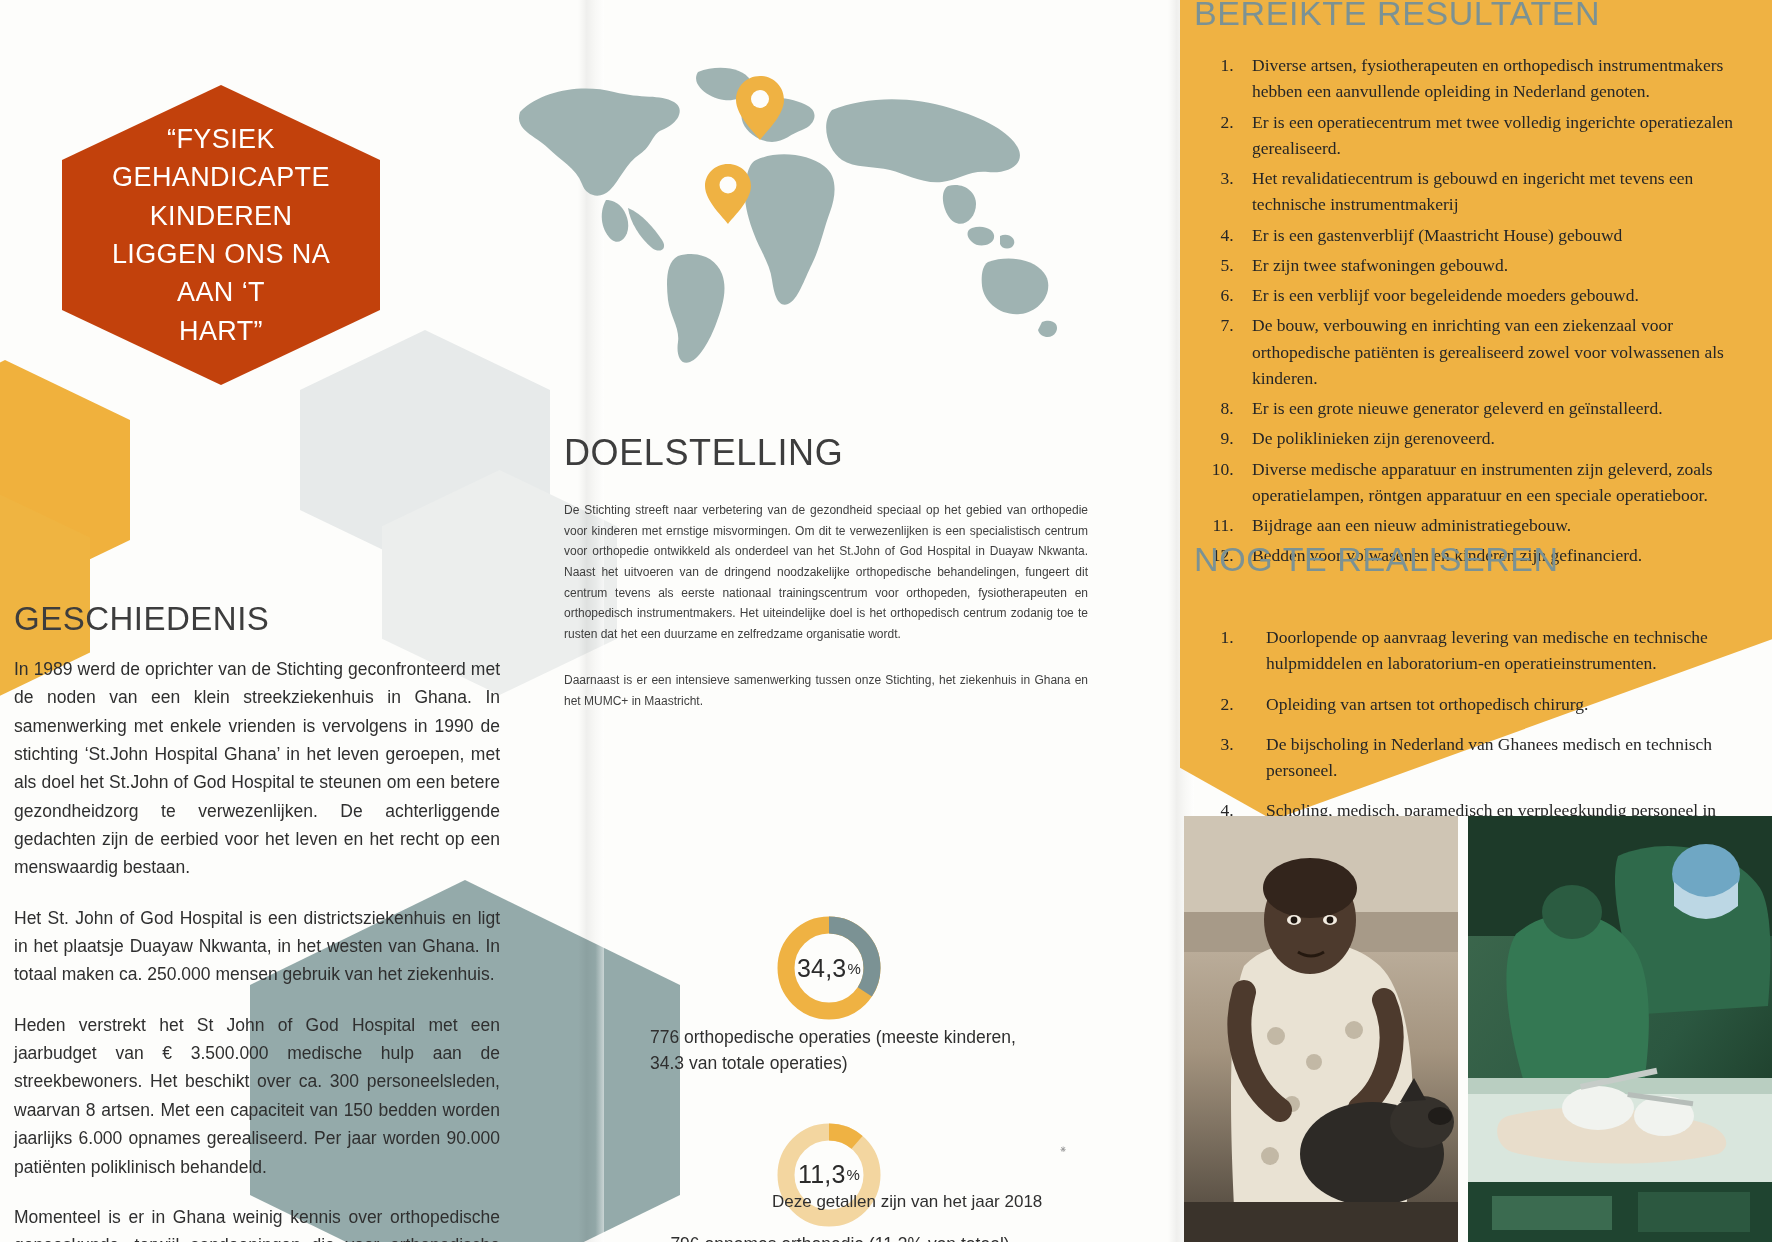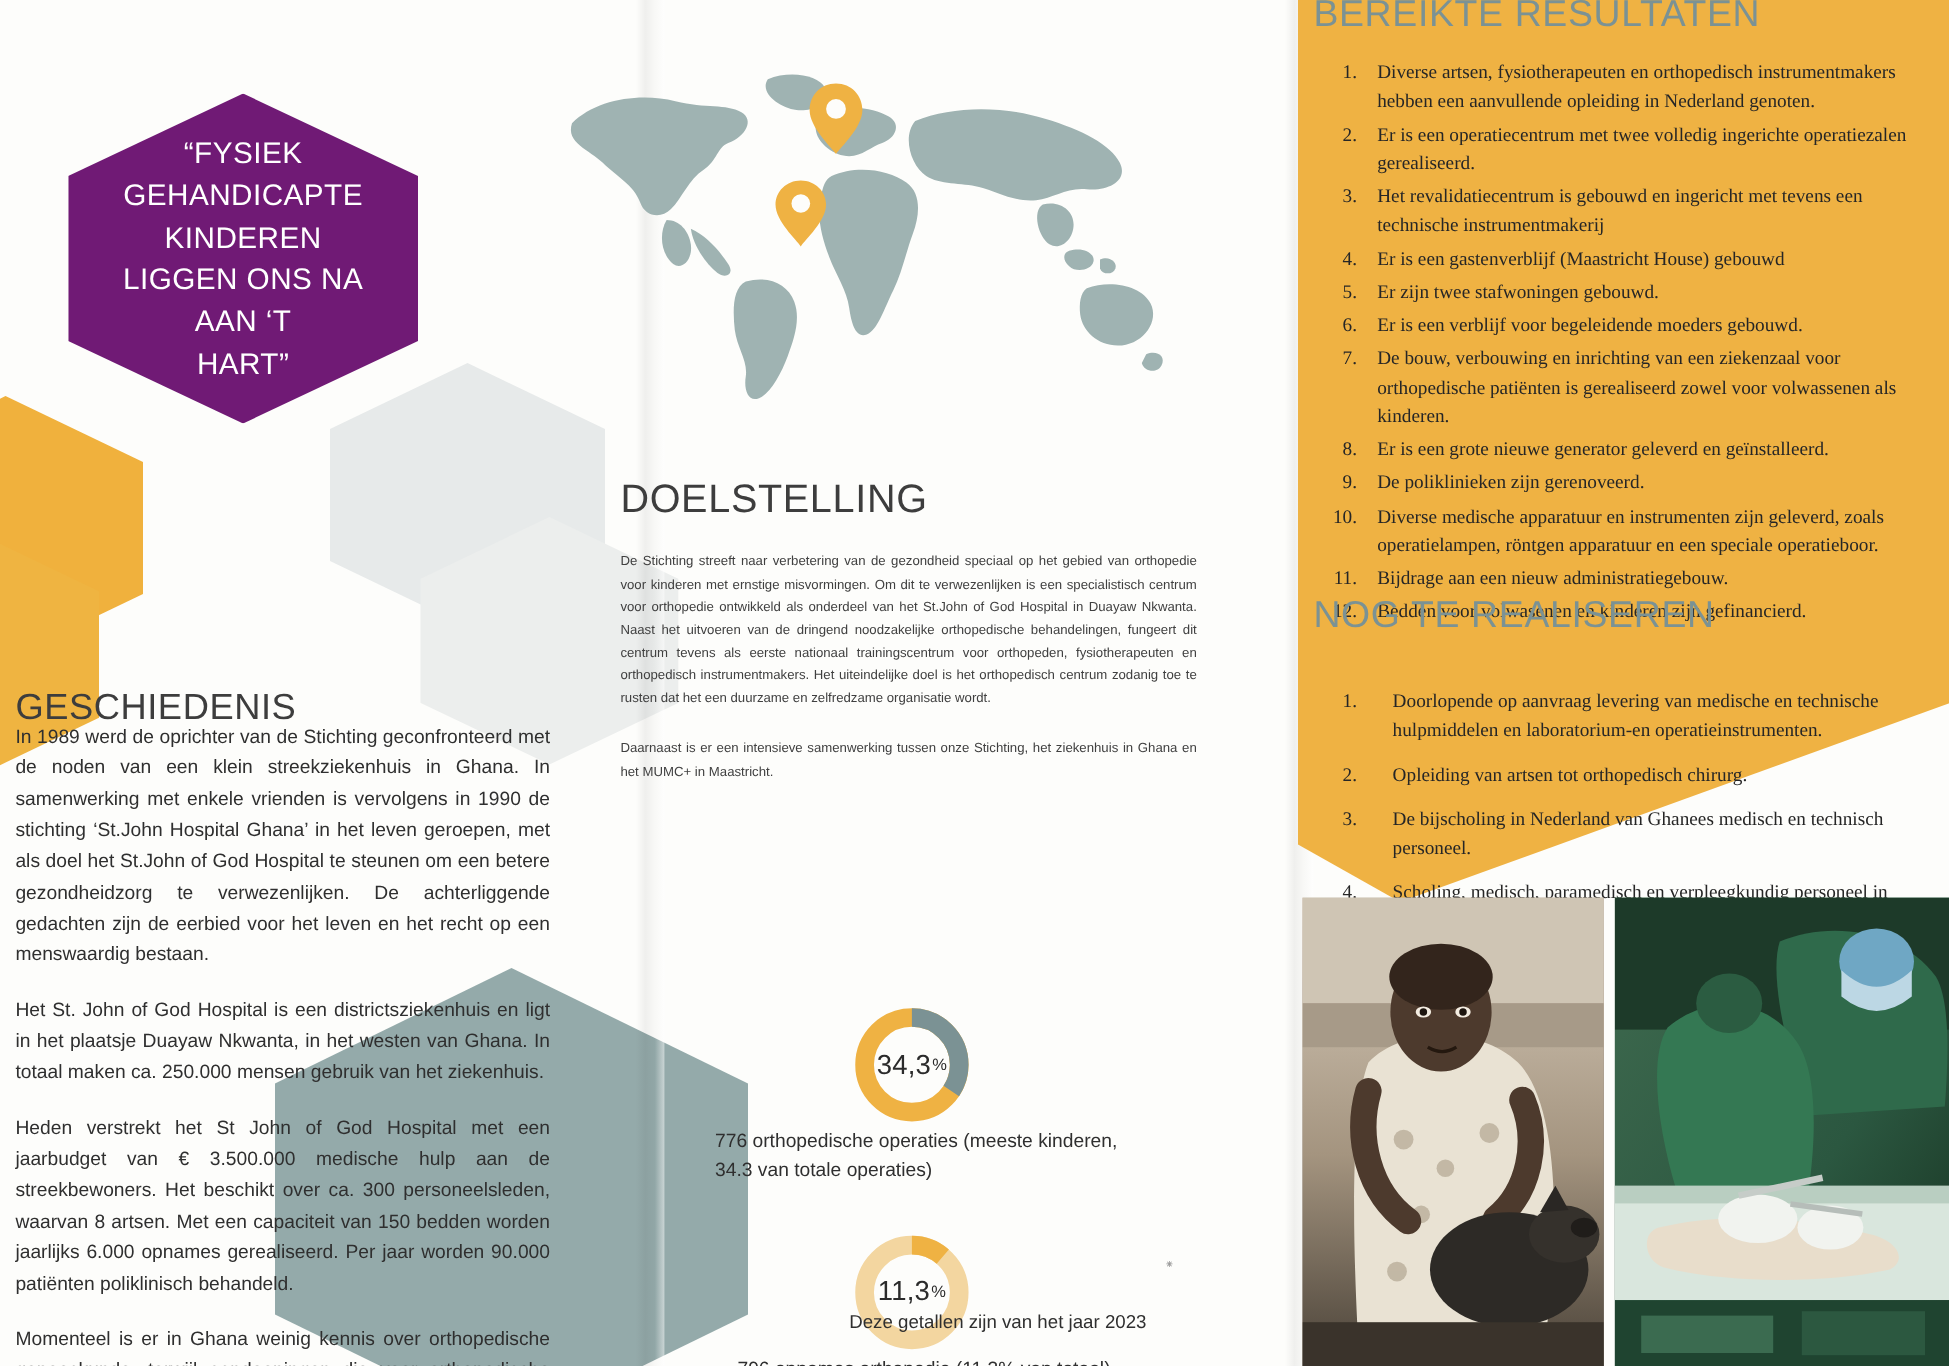--- a/index.html
+++ b/index.html
@@ -42,21 +42,21 @@
     width: 600px; height: 1242px;
   }
 
   
   .hex {
     position: absolute;
     width: 318px;
     height: 300px;
     left: 62px;
     top: 85px;
-    background: #701a75;
+    background: #c2410c;
     clip-path: polygon(50% 0%, 100% 25%, 100% 75%, 50% 100%, 0% 75%, 0% 25%);
     display: flex;
     align-items: center;
     justify-content: center;
   }
   .hex-text {
     color: #ffffff;
     font-size: 27px;
     line-height: 1.42;
     text-align: center;
@@ -103,21 +103,20 @@
     opacity: 0.95;
   }
 
   .heading-left {
     position: absolute;
     left: 14px; top: 600px;
     font-size: 33px;
     letter-spacing: 0.5px;
     color: #3d3d3d;
     font-weight: 400;
-    margin-top: 24px;
   }
 
   .body-left {
     position: absolute;
     left: 14px;
     top: 655px;
     width: 486px;
     font-size: 17.5px;
     line-height: 1.62;
     text-align: justify;
@@ -393,21 +392,21 @@
           <div class="donut-label">
             <span>11,3</span>
               <span class="pct">%</span>
           </div>
         </div>
         <div class="stat-text">796 opnames orthopedie (11,3% van totaal)</div>
       </div>
 
     </div>
 
-    <div class="footnote">Deze getallen zijn van het jaar 2023</div>
+    <div class="footnote">Deze getallen zijn van het jaar 2018</div>
   </div>
 
   <div class="fold f2"></div>
 
   <div class="tiny-mark">⁕</div>
 
   <div class="panel-right">
     <div class="yellow-band"></div>
     <div class="yellow-band2"></div>
 

